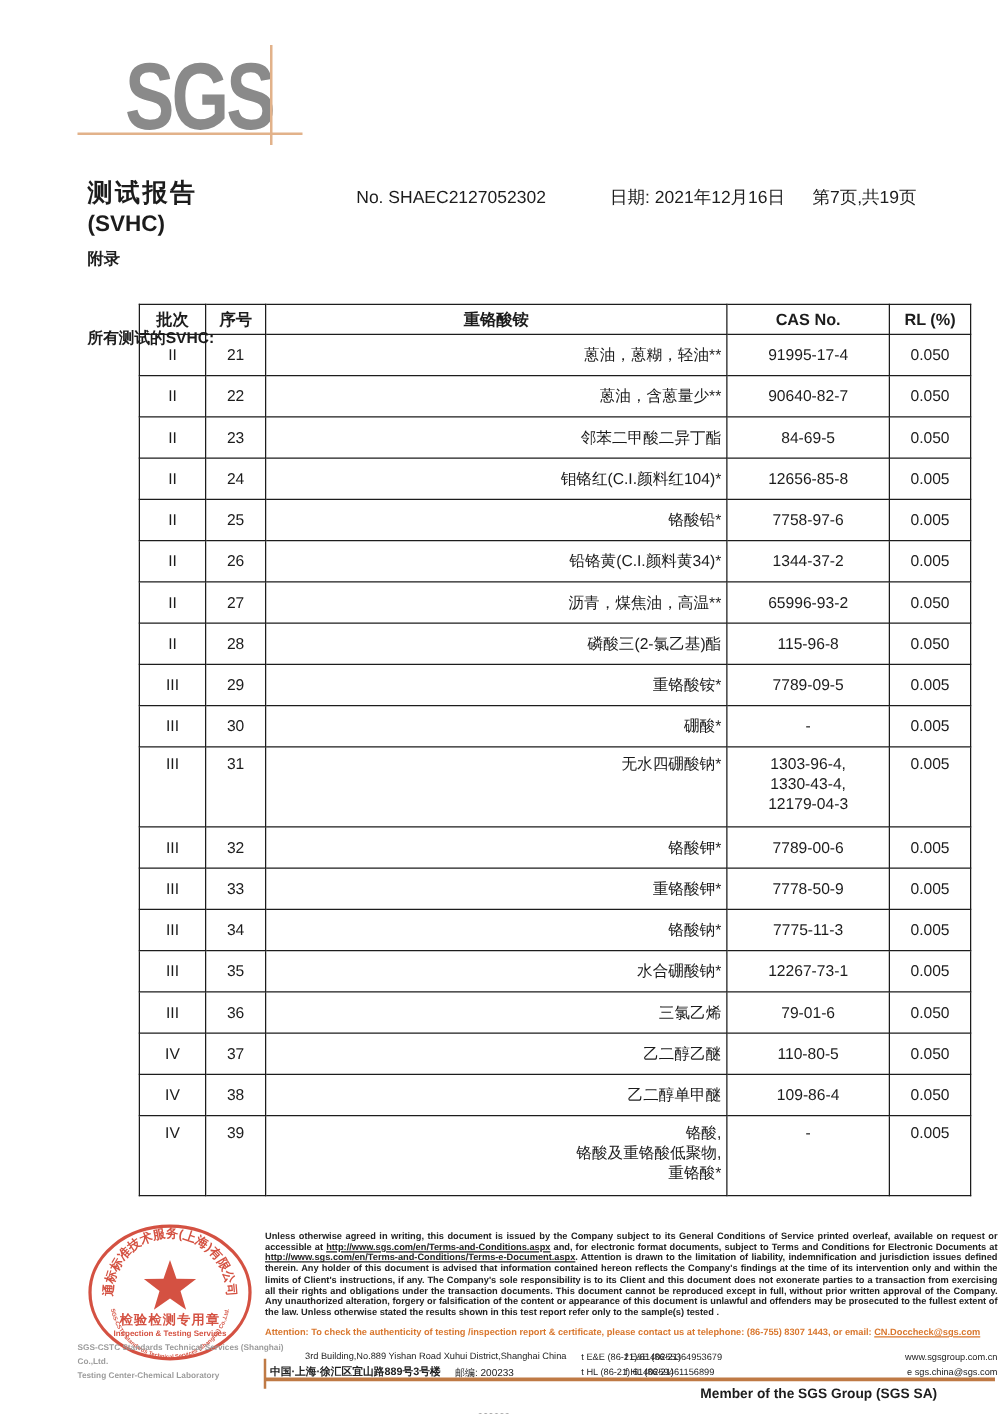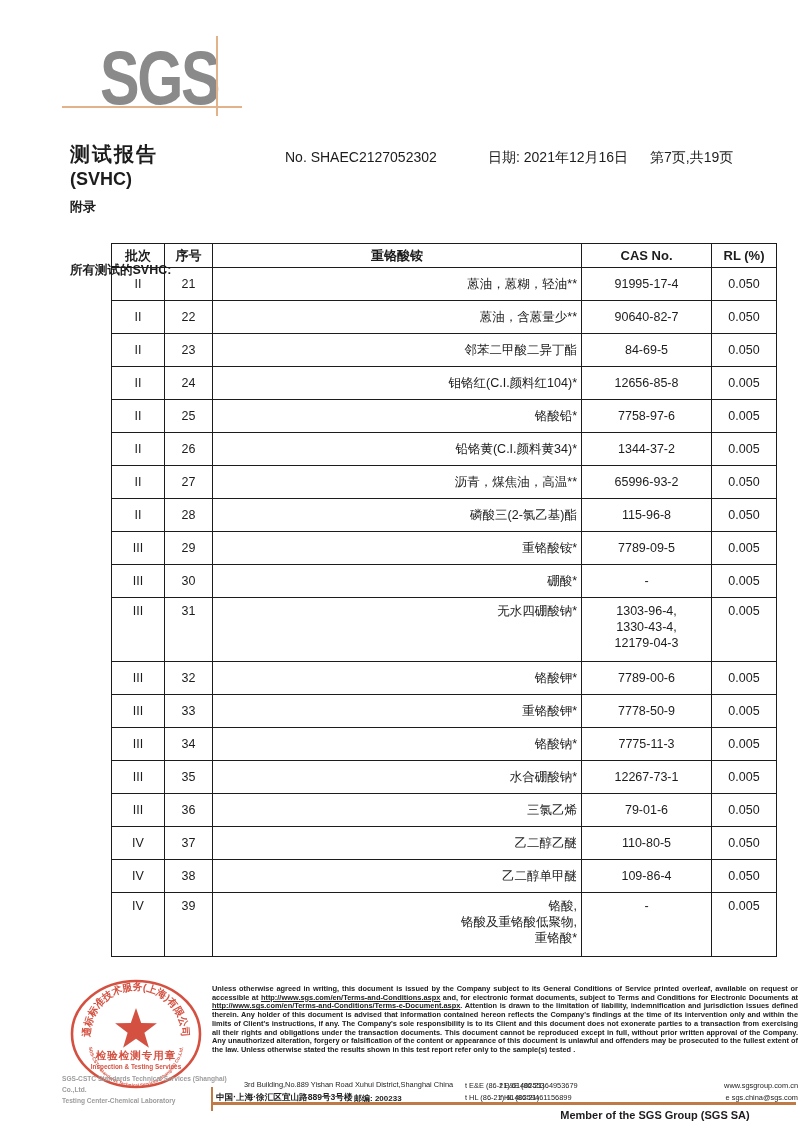--- a/index.html
+++ b/index.html
@@ -68,21 +68,21 @@
     font-size: 7.4px; line-height: 8.7px; font-weight: bold;
     color: #d9772e;
   }
   .attention .url { text-decoration: underline; }
   .addr-block { left: 212px; top: 1080px; width: 586px; height: 24px; }
   .addr-row { position: relative; height: 12px; }
   .addr-row span { position: absolute; white-space: nowrap; font-size: 7.4px; color: #222; }
   .addr-text1 { left: 4px; top: 0; margin-left: 28px; }
   .addr-text2 { left: 4px; top: 0; font-size: 8.6px !important; font-weight: bold; }
   .addr-post { left: 170px; top: 1px; font-size: 7.8px !important; margin-top: 48px; }
-  .addr-post2 { left: 142px; top: 1px; font-size: 8px !important; font-weight: bold; }
+  .addr-post2 { left: 152px; top: 1px; font-size: 8px !important; font-weight: normal; }
   .addr-tel { left: 213px; top: 1px; padding-left: 40px; }
   .addr-fax { left: 288px; top: 1px; }
   .addr-web { right: 0; top: 1px; }
   .footer-line-h { left: 212px; top: 1102px; width: 584px; height: 3px; background: #bf7a45; }
   .footer-line-v { left: 211px; top: 1087px; width: 2px; height: 24px; background: #bf7a45; }
   .member { left: 520px; top: 1109px; width: 270px; text-align: center; font-size: 11px; font-weight: bold; }
 
   
   .stamp-svg { left: 64px; top: 978px; }
   .company-gray {
@@ -283,20 +283,21 @@
       <text x="72" y="91" font-size="6.4" font-weight="bold" fill="#cf3a28" text-anchor="middle" font-family="Liberation Sans, sans-serif">Inspection &amp; Testing Services</text>
     </g>
   </svg>
   <div class="abs company-gray">
     <div>SGS-CSTC Standards Technical Services (Shanghai) Co.,Ltd.</div>
     <div>Testing Center-Chemical Laboratory</div>
   </div>
 
   <div class="abs legal"><span>Unless otherwise agreed in writing, this document is issued by the Company subject to its General Conditions of Service printed overleaf, available on request or accessible at </span><span class="url">http://www.sgs.com/en/Terms-and-Conditions.aspx</span><span> and, for electronic format documents, subject to Terms and Conditions for Electronic Documents at </span><span class="url">http://www.sgs.com/en/Terms-and-Conditions/Terms-e-Document.aspx</span><span>. Attention is drawn to the limitation of liability, indemnification and jurisdiction issues defined therein. Any holder of this document is advised that information contained hereon reflects the Company's findings at the time of its intervention only and within the limits of Client's instructions, if any. The Company's sole responsibility is to its Client and this document does not exonerate parties to a transaction from exercising all their rights and obligations under the transaction documents. This document cannot be reproduced except in full, without prior written approval of the Company. Any unauthorized alteration, forgery or falsification of the content or appearance of this document is unlawful and offenders may be prosecuted to the fullest extent of the law. Unless otherwise stated the results shown in this test report refer only to the sample(s) tested .</span></div>
 
+  <div class="abs attention"><span>Attention: To check the authenticity of testing /inspection report &amp; certificate, please contact us at telephone: (86-755) 8307 1443, or email: </span><span class="url">CN.Doccheck@sgs.com</span></div>
 
   <div class="abs addr-block">
     <div class="addr-row">
       <span class="addr-text1">3rd Building,No.889 Yishan Road Xuhui District,Shanghai China</span>
       <span class="addr-post">200233</span>
       <span class="addr-tel">t E&amp;E (86-21) 61402553</span>
       <span class="addr-fax">f E&amp;E (86-21)64953679</span>
       <span class="addr-web">www.sgsgroup.com.cn</span>
     </div>
     <div class="addr-row">

